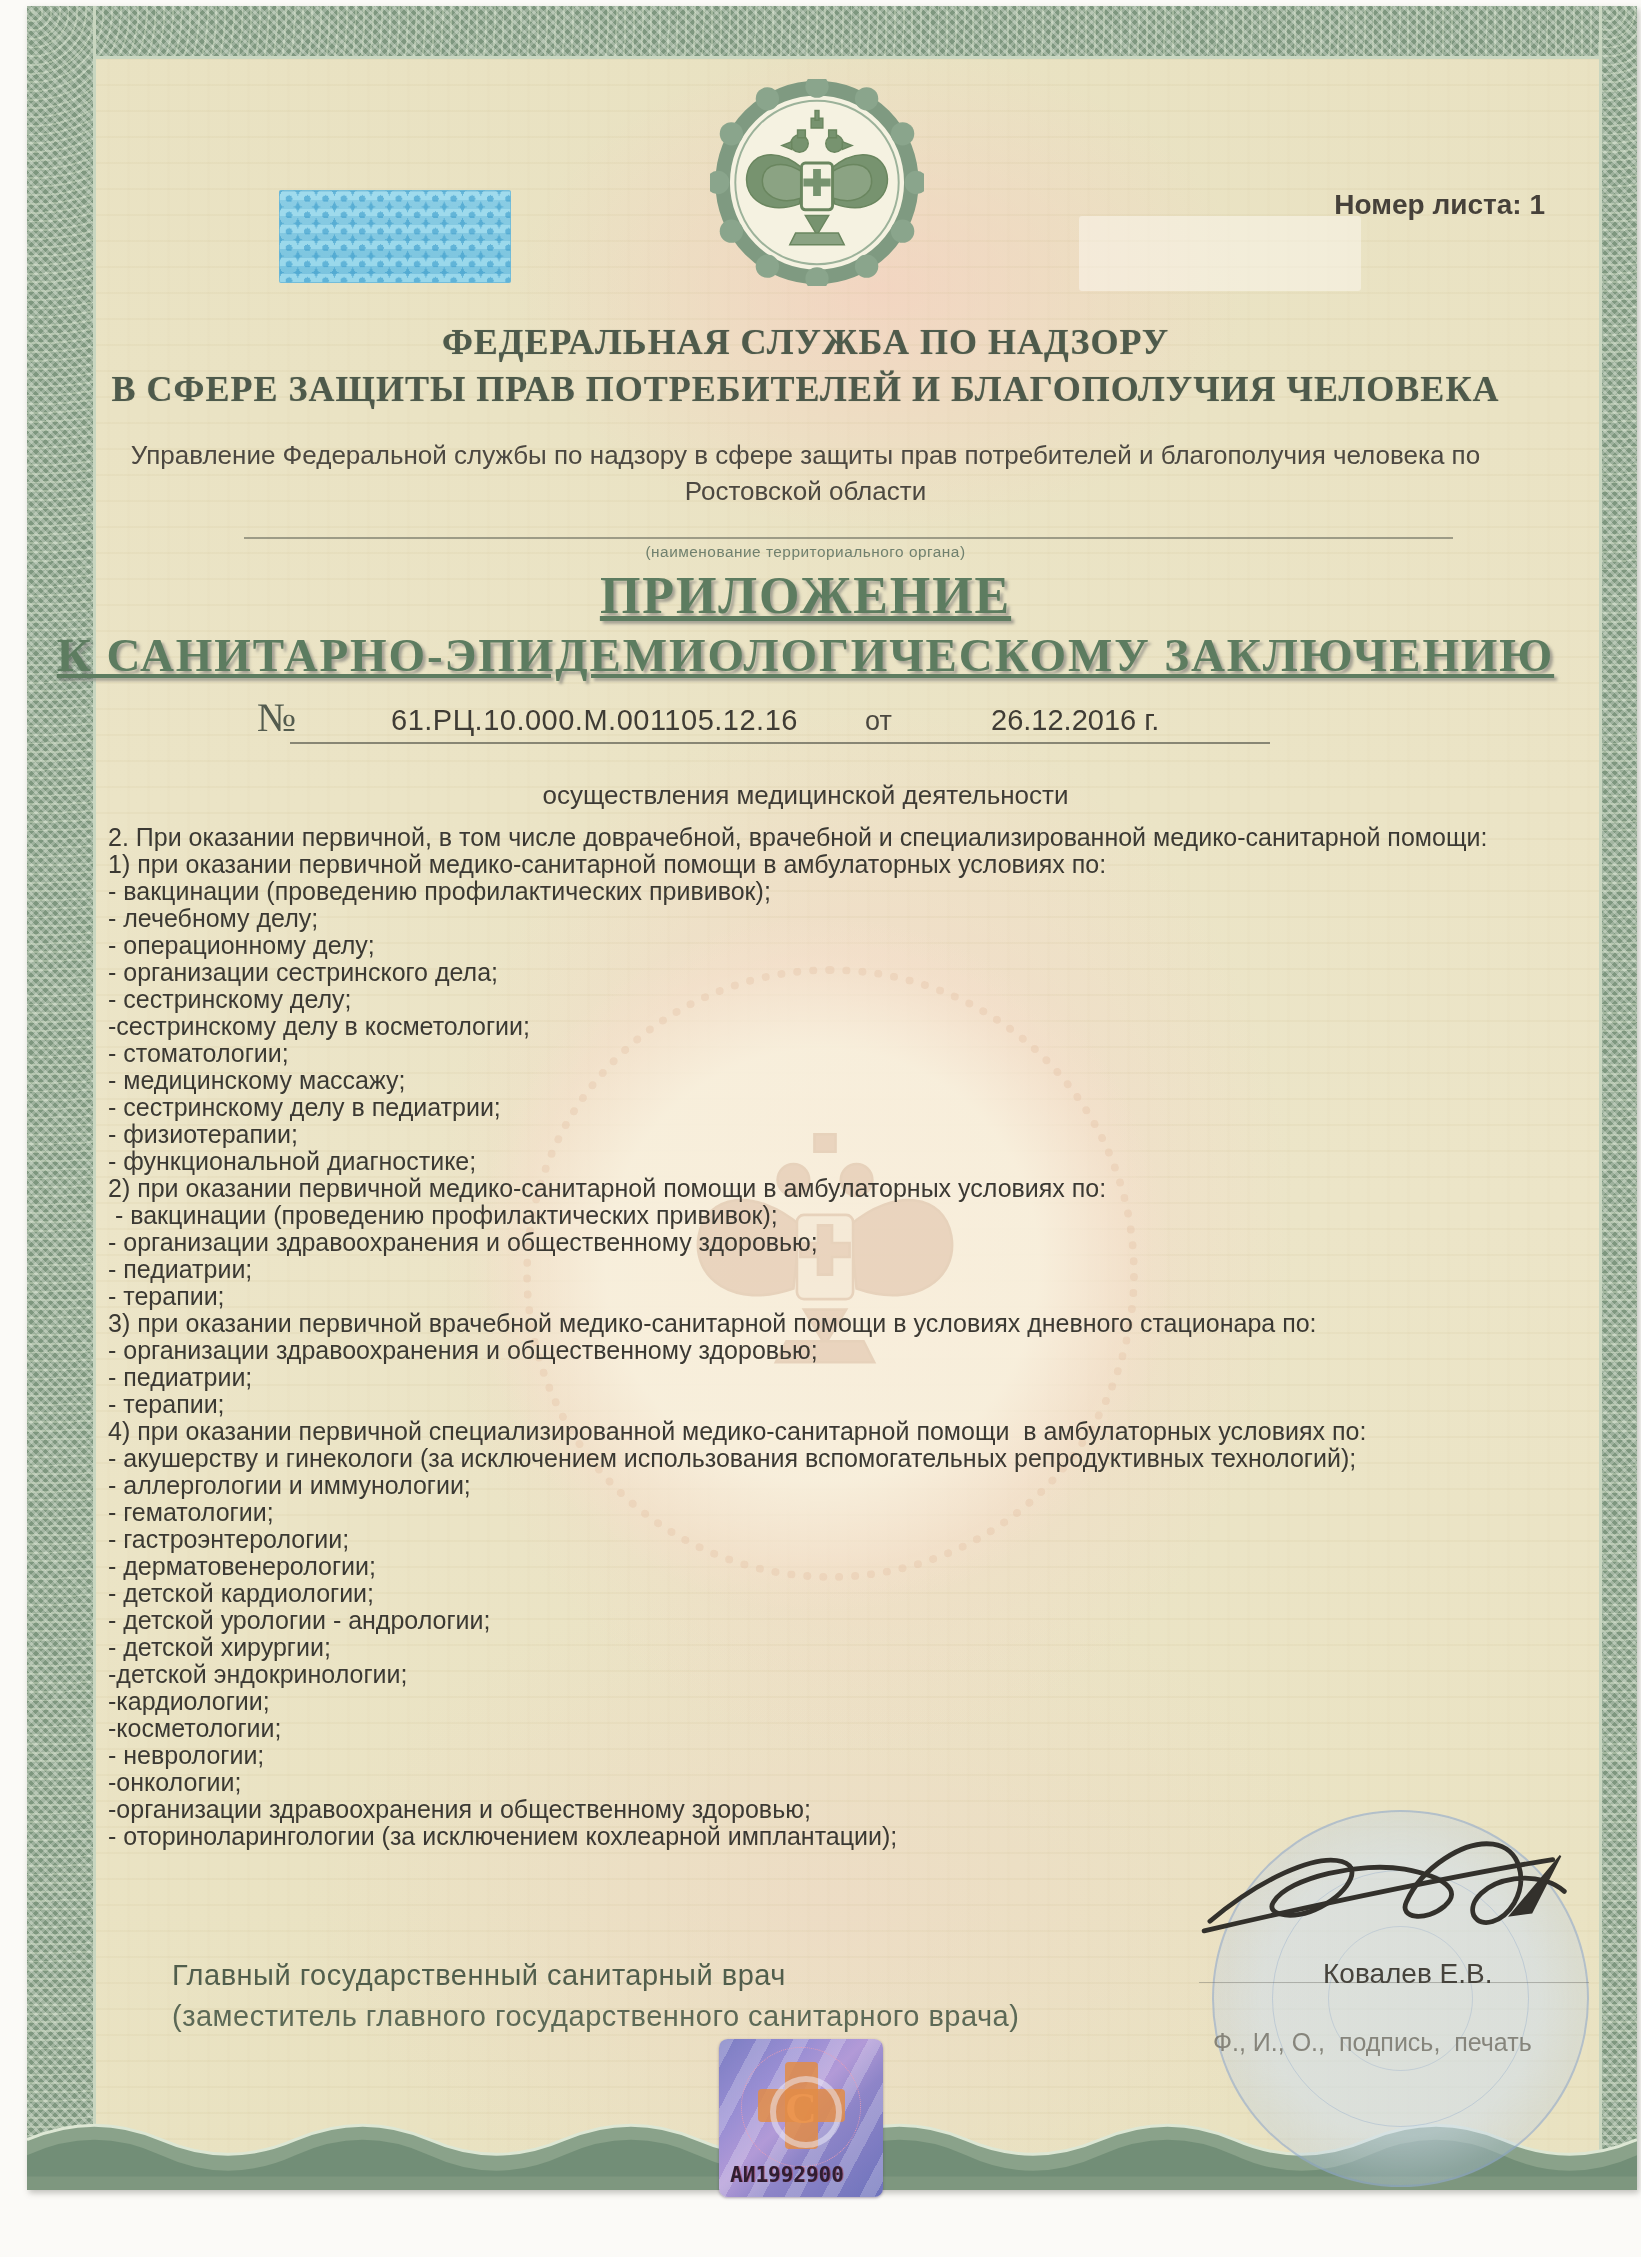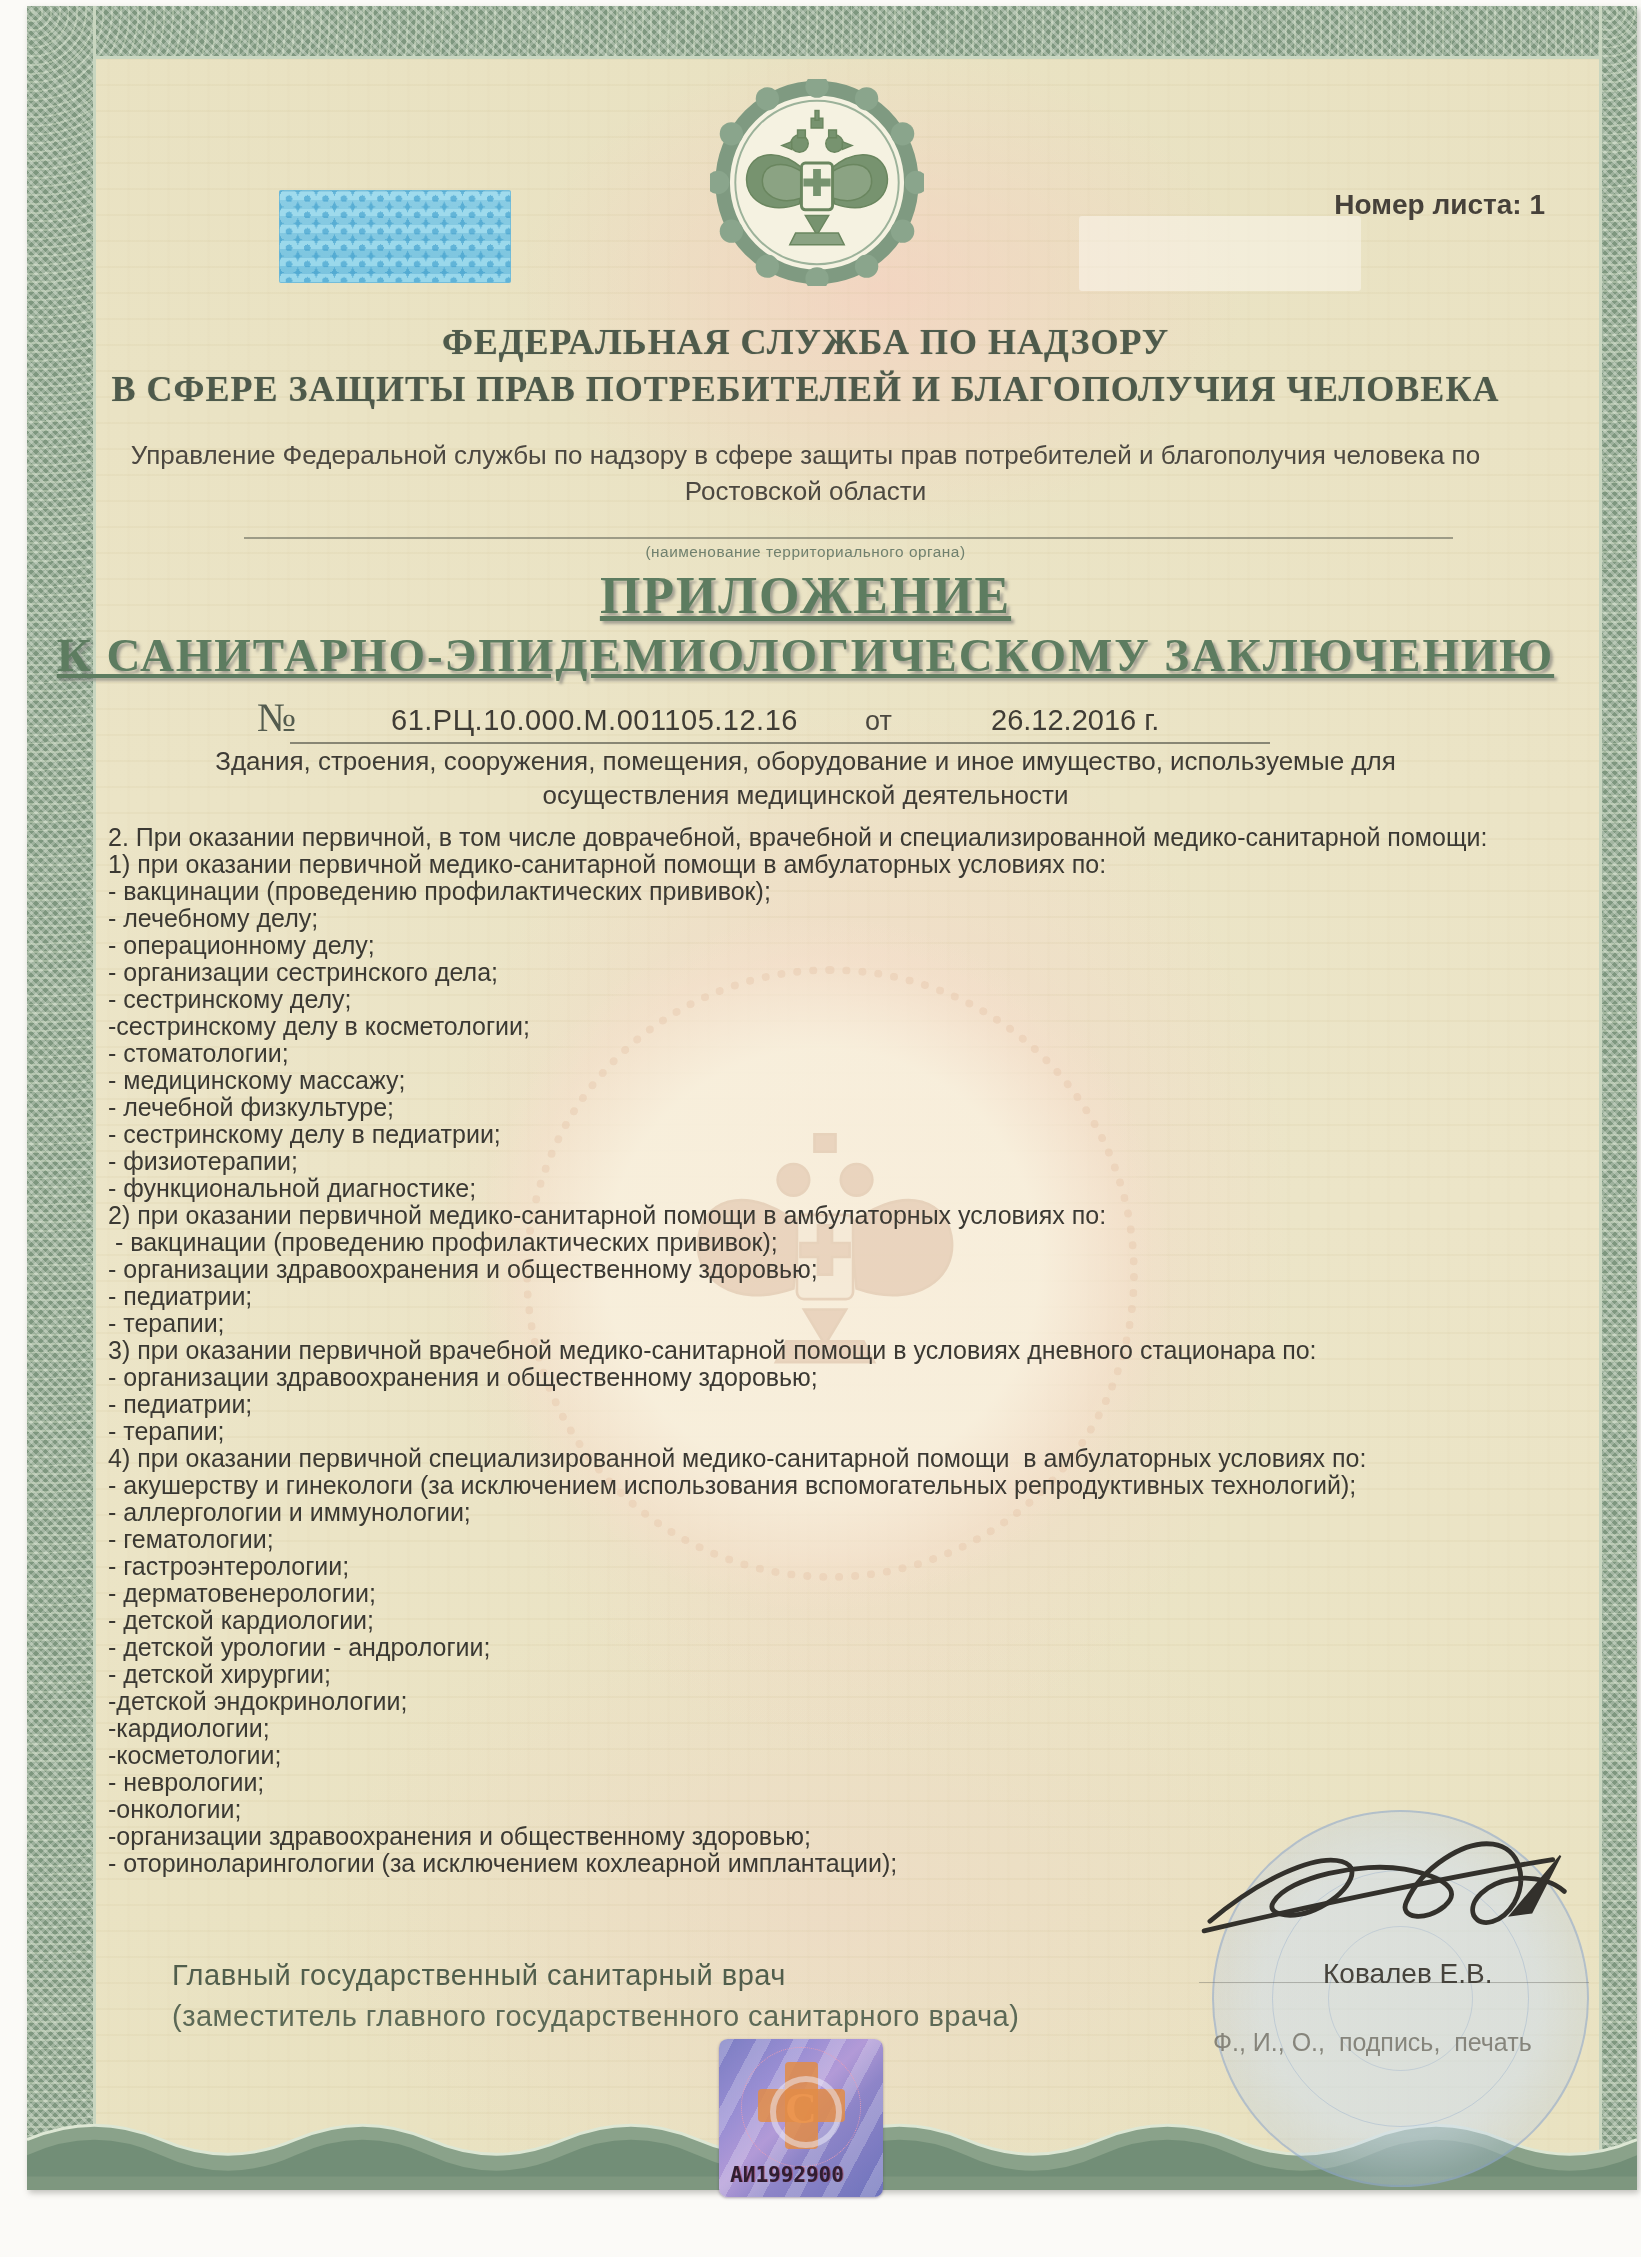--- a/index.html
+++ b/index.html
@@ -189,35 +189,33 @@
 
   <div class="abs ctr title" id="title-1">ПРИЛОЖЕНИЕ</div>
   <div class="abs ctr title" id="title-2">К САНИТАРНО-ЭПИДЕМИОЛОГИЧЕСКОМУ ЗАКЛЮЧЕНИЮ</div>
 
   <div class="abs" id="no-sign">№</div>
   <div class="abs" id="no-underline"></div>
   <div class="abs" id="cert-number">61.РЦ.10.000.М.001105.12.16</div>
   <div class="abs" id="ot-label">от</div>
   <div class="abs" id="cert-date">26.12.2016 г.</div>
 
-  <div class="abs ctr subj" id="subject-1">Здания, строения, сооружения, помещения, оборудование и иное имущество, используемые для</div>
   <div class="abs ctr subj" id="subject-2">осуществления медицинской деятельности</div>
 
   <div class="abs" id="body-lines">
       <div class="body-line">2. При оказании первичной, в том числе доврачебной, врачебной и специализированной медико-санитарной помощи:</div>
       <div class="body-line">1) при оказании первичной медико-санитарной помощи в амбулаторных условиях по:</div>
       <div class="body-line">- вакцинации (проведению профилактических прививок);</div>
       <div class="body-line">- лечебному делу;</div>
       <div class="body-line">- операционному делу;</div>
       <div class="body-line">- организации сестринского дела;</div>
       <div class="body-line">- сестринскому делу;</div>
       <div class="body-line">-сестринскому делу в косметологии;</div>
       <div class="body-line">- стоматологии;</div>
       <div class="body-line">- медицинскому массажу;</div>
-      <div class="body-line">- лечебной физкультуре;</div>
       <div class="body-line">- сестринскому делу в педиатрии;</div>
       <div class="body-line">- физиотерапии;</div>
       <div class="body-line">- функциональной диагностике;</div>
       <div class="body-line">2) при оказании первичной медико-санитарной помощи в амбулаторных условиях по:</div>
       <div class="body-line"> - вакцинации (проведению профилактических прививок);</div>
       <div class="body-line">- организации здравоохранения и общественному здоровью;</div>
       <div class="body-line">- педиатрии;</div>
       <div class="body-line">- терапии;</div>
       <div class="body-line">3) при оказании первичной врачебной медико-санитарной помощи в условиях дневного стационара по:</div>
       <div class="body-line">- организации здравоохранения и общественному здоровью;</div>

